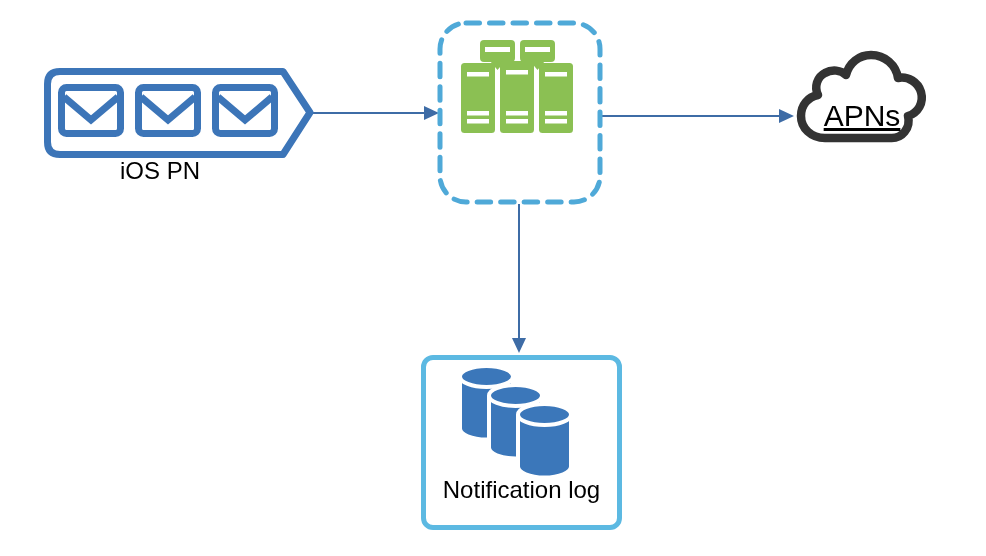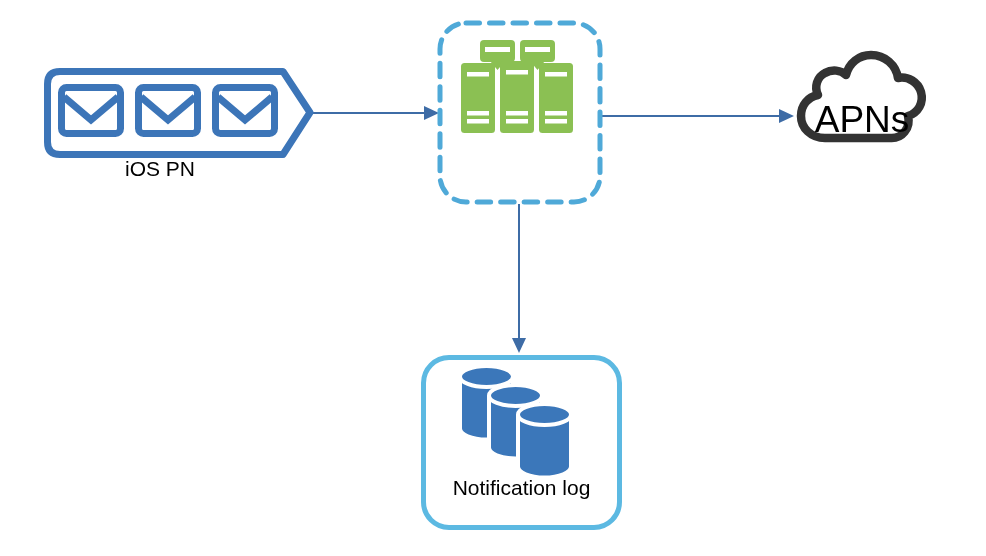--- a/index.html
+++ b/index.html
@@ -2,21 +2,21 @@
 <html><head>
 <meta charset="utf-8">
 <style>
   html,body { margin:0; padding:0; background:#ffffff; }
   .canvas {
     position:relative; width:986px; height:556px; background:#ffffff;
     font-family:"Liberation Sans", sans-serif; overflow:hidden;
   }
   .abs { position:absolute; }
   .node-label {
-    position:absolute; color:#000000; font-size:21px; line-height:1.15;
+    position:absolute; color:#000000; font-size:24px; line-height:1.15;
     text-align:center; white-space:nowrap;
   }
   svg { display:block; }
 </style>
 </head>
 <body>
 
 <div class="canvas">
 
   <svg class="abs" style="left:0;top:0;" width="986" height="556" viewBox="0 0 986 556">
@@ -88,25 +88,25 @@
         <rect x="6" y="48" width="22" height="4.5" fill="#ffffff"></rect>
         <rect x="6" y="56" width="22" height="4.5" fill="#ffffff"></rect>
       </g>
     </svg>
   </div>
 
   <div class="abs" style="left:795px;top:50px;width:134px;height:97px;">
     <svg width="134" height="97" viewBox="0 0 134 97">
       <path d="M 30 88 C 16 88 6 78 6 66 C 6 55 13 47 23 45 C 19 37 22 27 30 23 C 37 19 46 20 51 25 C 54 13 64 5 76 5 C 90 5 101 15 103 28 C 113 26 123 32 126 42 C 129 53 123 63 113 66 C 116 78 107 89 95 88 Z" fill="#ffffff" stroke="#333333" stroke-width="8.5" stroke-linejoin="round"></path>
     </svg>
-    <div class="node-label" style="left:0;top:49px;width:134px;font-size:37px;">APNs</div>
+    <div class="node-label" style="left:0;top:49px;width:134px;font-size:30px;text-decoration:underline;">APNs</div>
   </div>
 
   <div class="abs" style="left:421px;top:355px;width:201px;height:175px;box-sizing:border-box;
-              border:5px solid #5CB9E2;border-radius:28px;background:#ffffff;">
+              border:5px solid #5CB9E2;border-radius:12px;background:#ffffff;">
     <svg class="abs" style="left:32px;top:3px;" width="122" height="122" viewBox="0 0 122 122">
       <g transform="translate(2,3)">
         <path d="M0,10.5 V62.5 a26.5,11 0 0 0 53,0 V10.5" fill="#3B77BA" stroke="#ffffff" stroke-width="4"></path>
         <ellipse cx="26.5" cy="10.5" rx="26.5" ry="10.5" fill="#3B77BA" stroke="#ffffff" stroke-width="4"></ellipse>
       </g>
       <g transform="translate(31,22)">
         <path d="M0,10.5 V62.5 a26.5,11 0 0 0 53,0 V10.5" fill="#3B77BA" stroke="#ffffff" stroke-width="4"></path>
         <ellipse cx="26.5" cy="10.5" rx="26.5" ry="10.5" fill="#3B77BA" stroke="#ffffff" stroke-width="4"></ellipse>
       </g>
       <g transform="translate(60,41)">

